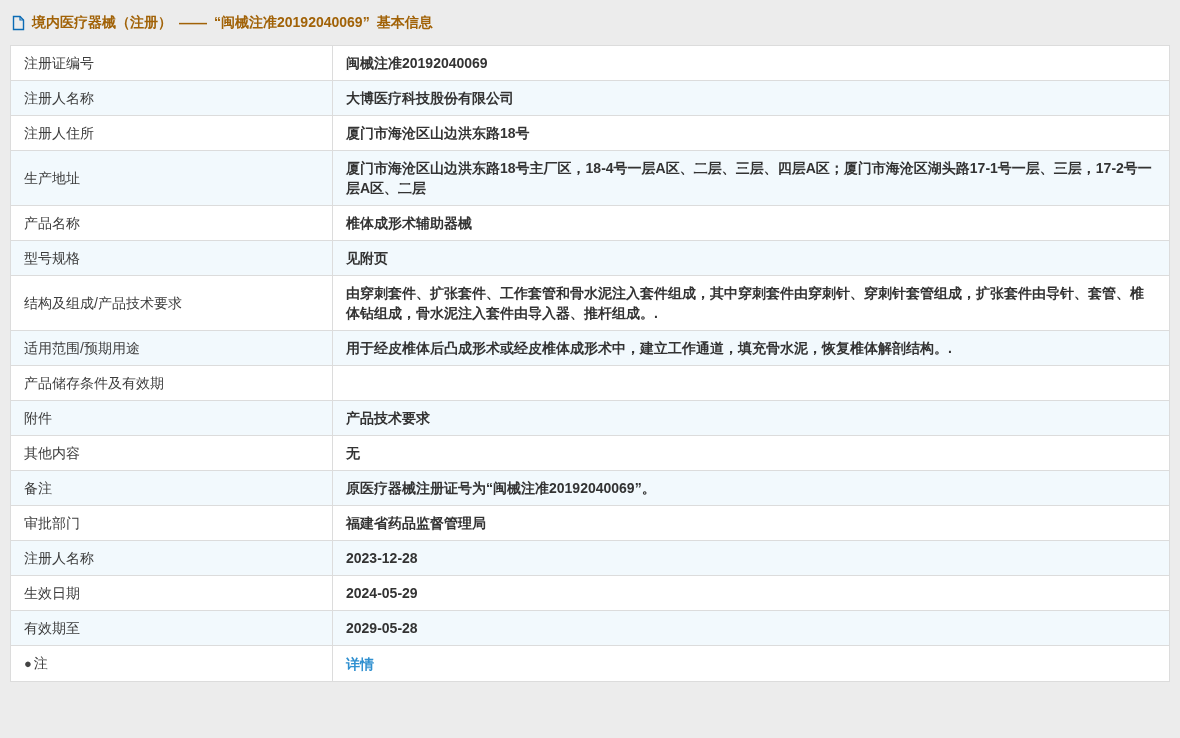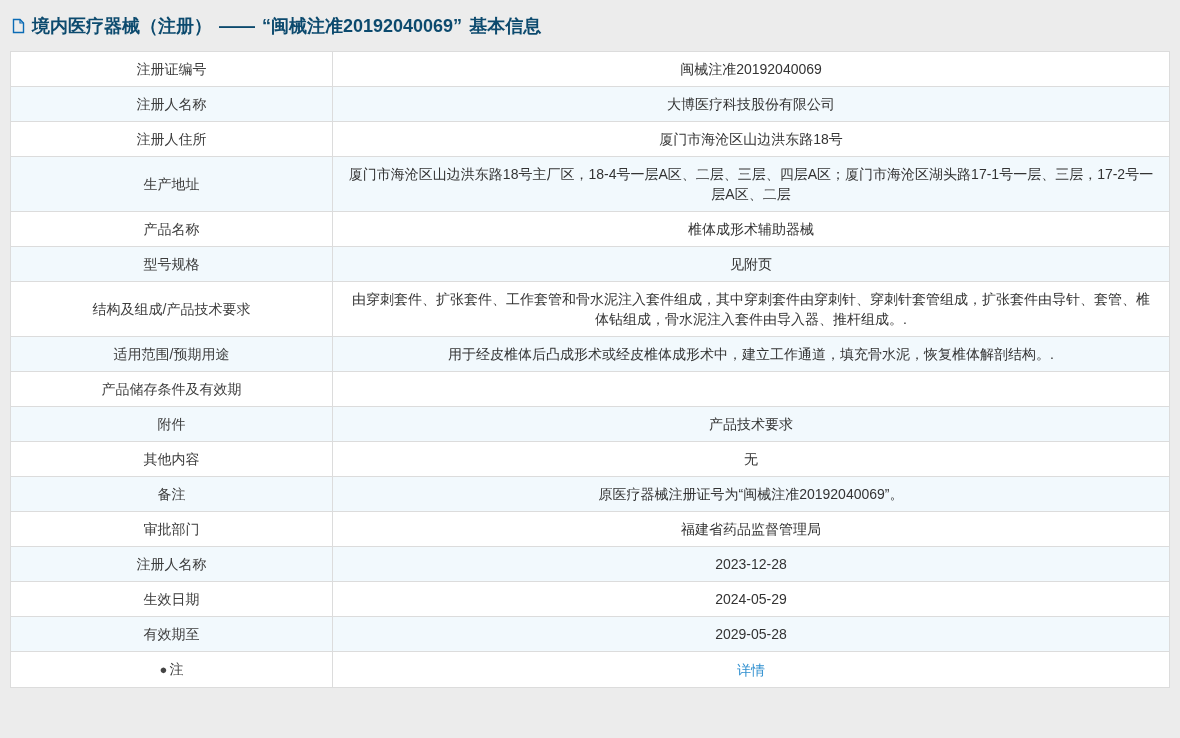--- a/index.html
+++ b/index.html
@@ -15,23 +15,23 @@
     color: #333;
   }
   .page {
     padding: 0 10px;
   }
   .header {
     display: flex;
     align-items: center;
     gap: 7px;
     padding: 14px 2px 13px 2px;
-    color: #0c4a6e;
+    color: #a16207;
     font-weight: bold;
-    font-size: 18px;
+    font-size: 14px;
   }
   .header .doc-icon {
     display: inline-flex;
     align-items: center;
     color: #0b6bb5;
   }
   .header .title-part { white-space: nowrap; }
   table.reg-table {
     width: 100%;
     border-collapse: collapse;
@@ -40,26 +40,27 @@
   }
   table.reg-table td {
     border: 1px solid #dcdcdc;
     padding: 7px 13px;
     line-height: 20px;
     vertical-align: middle;
     word-break: break-all;
   }
   table.reg-table td.label-cell {
     width: 322px;
-    text-align: center;
+    text-align: left;
     color: #3c3c3c;
   }
   table.reg-table td.value-cell {
-    text-align: center;
+    text-align: left;
     color: #333;
+    font-weight: bold;
   }
   table.reg-table tr:nth-child(even) {
     background: #f2f9fd;
   }
   .detail-link {
     color: #3090d0;
     text-decoration: none;
     cursor: pointer;
   }
   .note-icon {

